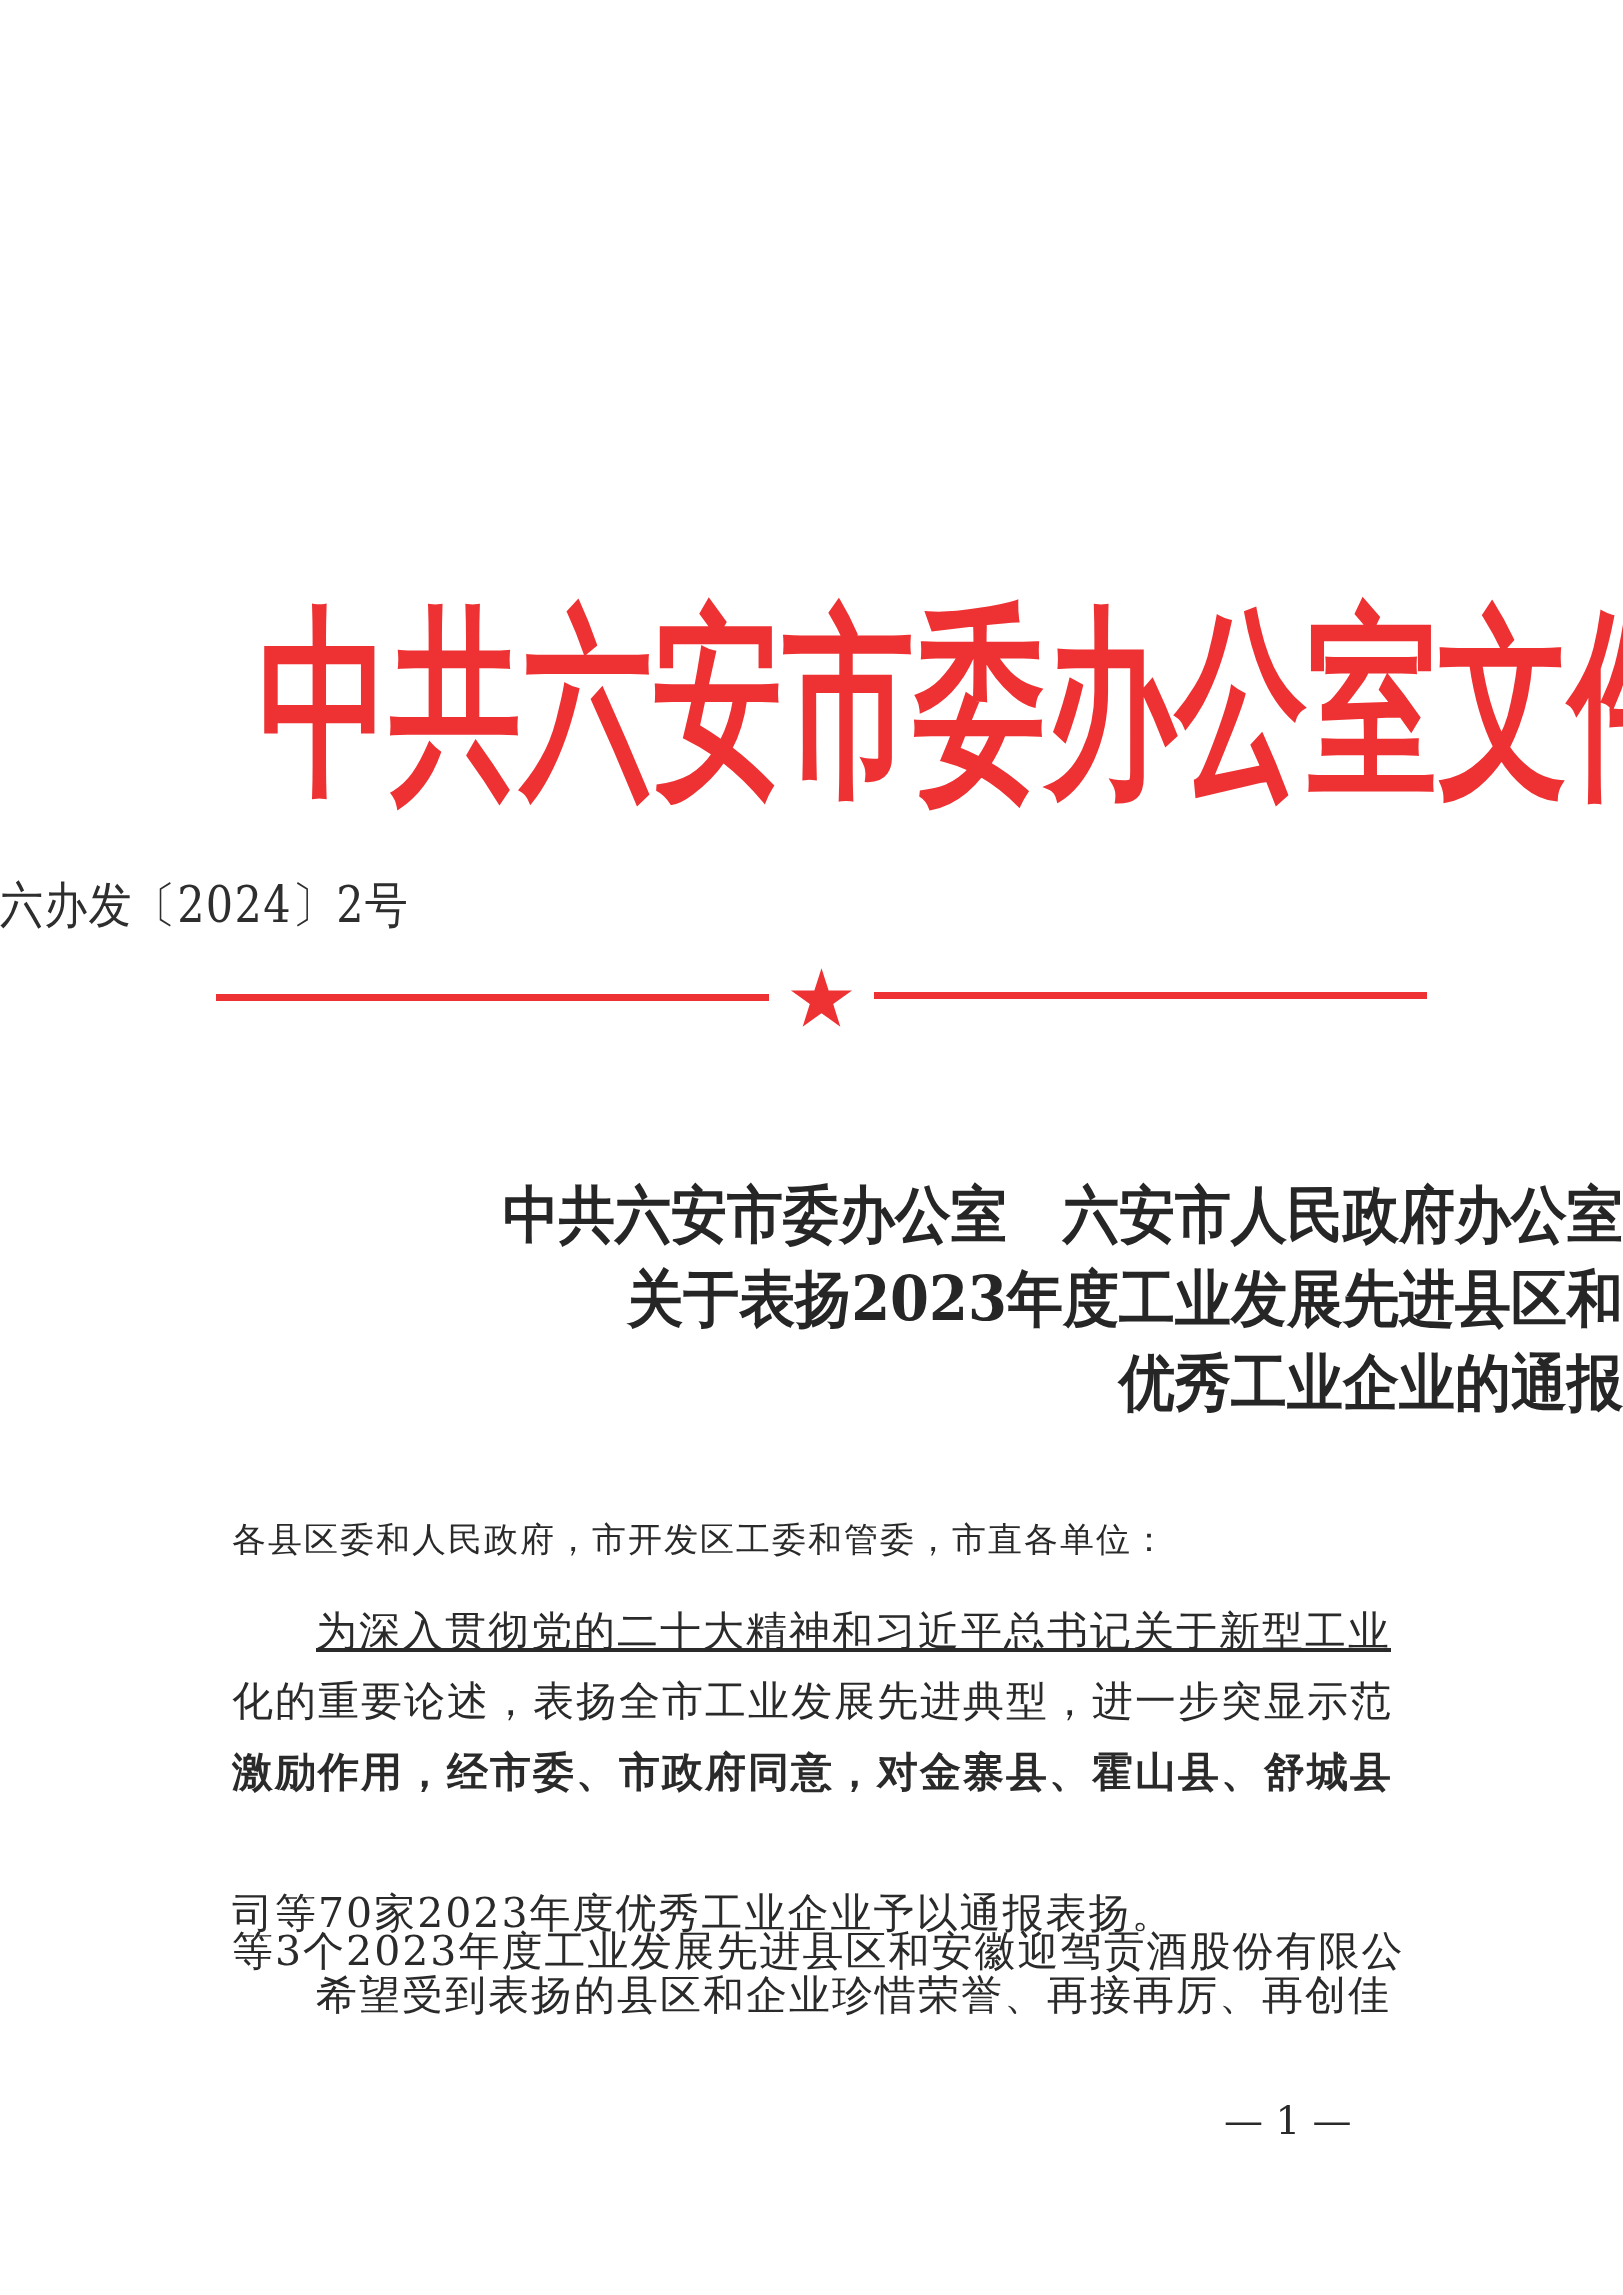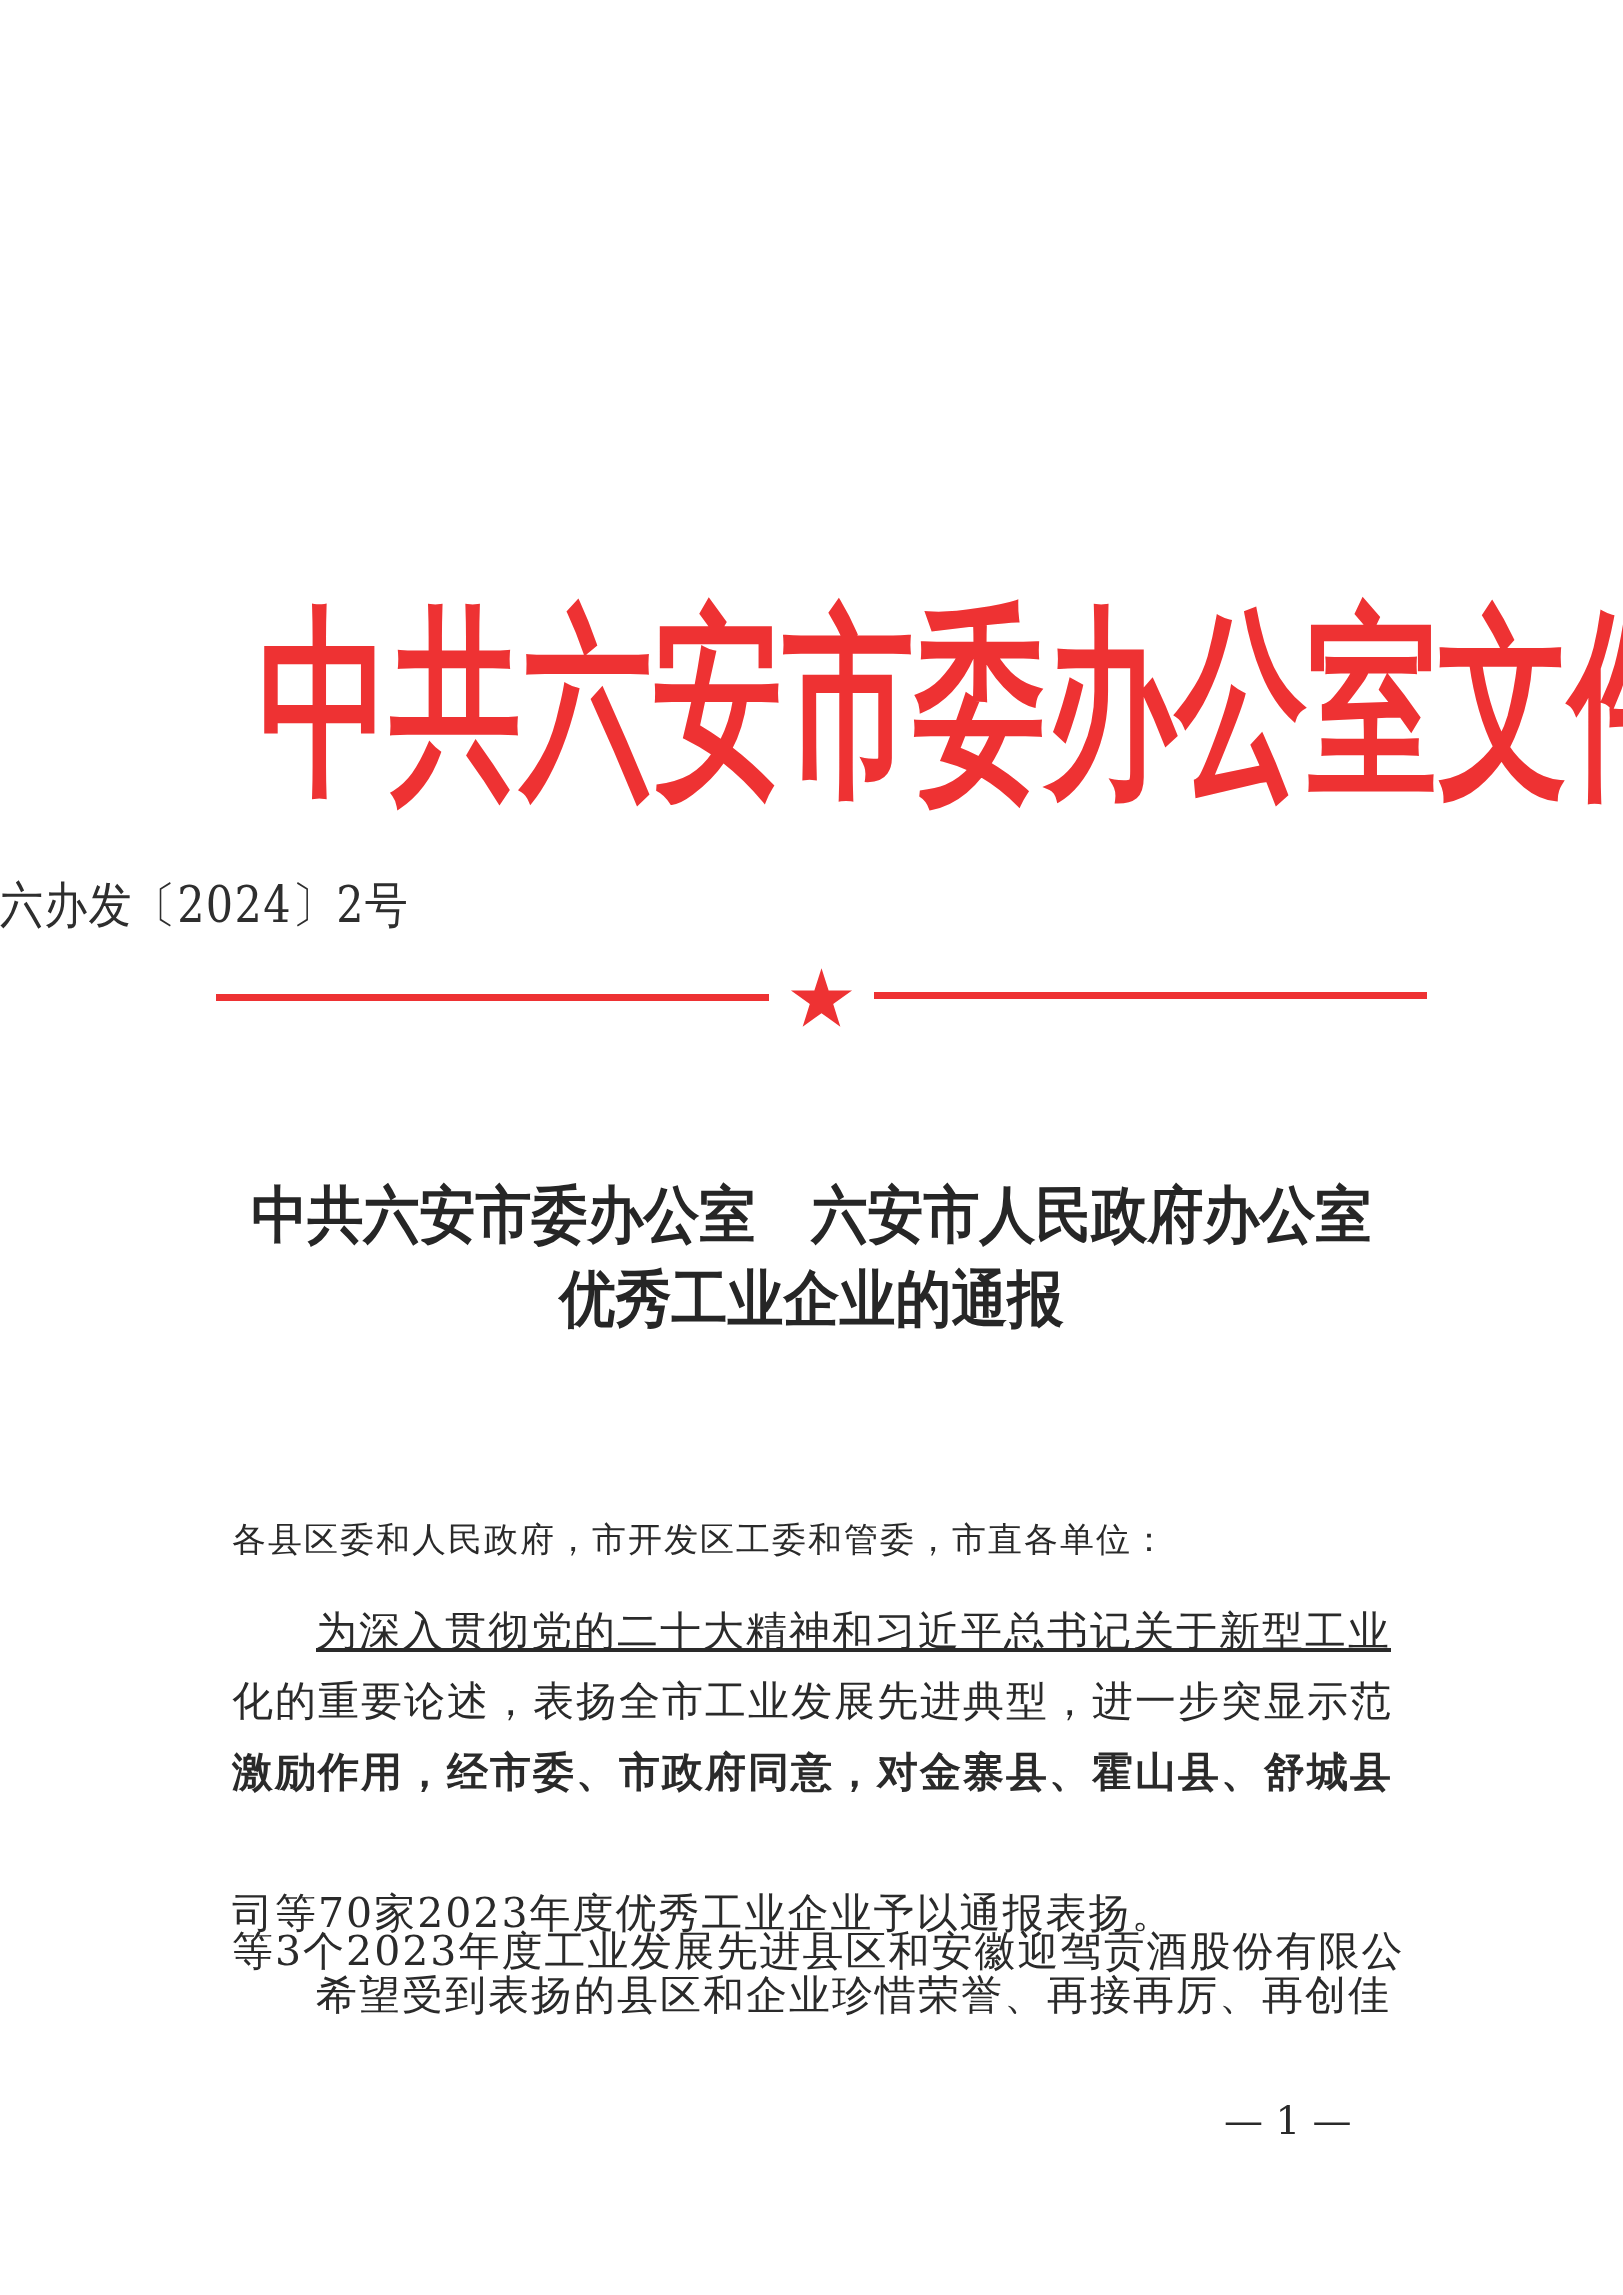--- a/index.html
+++ b/index.html
@@ -62,21 +62,21 @@
       left: 789px;
       top: 967px;
       width: 65px;
       height: 65px;
     }
     .title {
       position: absolute;
       left: 0;
       top: 1172px;
       width: 1623px;
-      text-align: center;
+      text-align: right;
       font-family: "DejaVu Serif", "Liberation Serif", serif;
       font-weight: bold;
       font-size: 56px;
       line-height: 84px;
       color: #262626;
     }
     .title div span { display: inline-block; transform: scaleY(1.1); }
     .salutation {
       position: absolute;
       left: 232px;
@@ -132,20 +132,21 @@
 <div class="rule left"></div>
 <div class="star">
   <svg width="65" height="65" viewBox="0 0 100 100">
     <polygon points="50,2 61,36 97,36 68,57 79,92 50,71 21,92 32,57 3,36 39,36" fill="#ee3233"></polygon>
   </svg>
 </div>
 <div class="rule right"></div>
 
 <div class="title">
   <div><span>中共六安市委办公室　六安市人民政府办公室</span></div>
+  <div><span>关于表扬2023年度工业发展先进县区和</span></div>
   <div><span>优秀工业企业的通报</span></div>
 </div>
 
 <div class="salutation">各县区委和人民政府，市开发区工委和管委，市直各单位：</div>
 
 <div class="body-text l1">为深入贯彻党的二十大精神和习近平总书记关于新型工业</div>
 <div class="body-text l2">化的重要论述，表扬全市工业发展先进典型，进一步突显示范</div>
 <div class="body-text l3">激励作用，经市委、市政府同意，对金寨县、霍山县、舒城县</div>
 <div class="body-text l4">等3个2023年度工业发展先进县区和安徽迎驾贡酒股份有限公</div>
 <div class="body-text l5">司等70家2023年度优秀工业企业予以通报表扬。</div>

